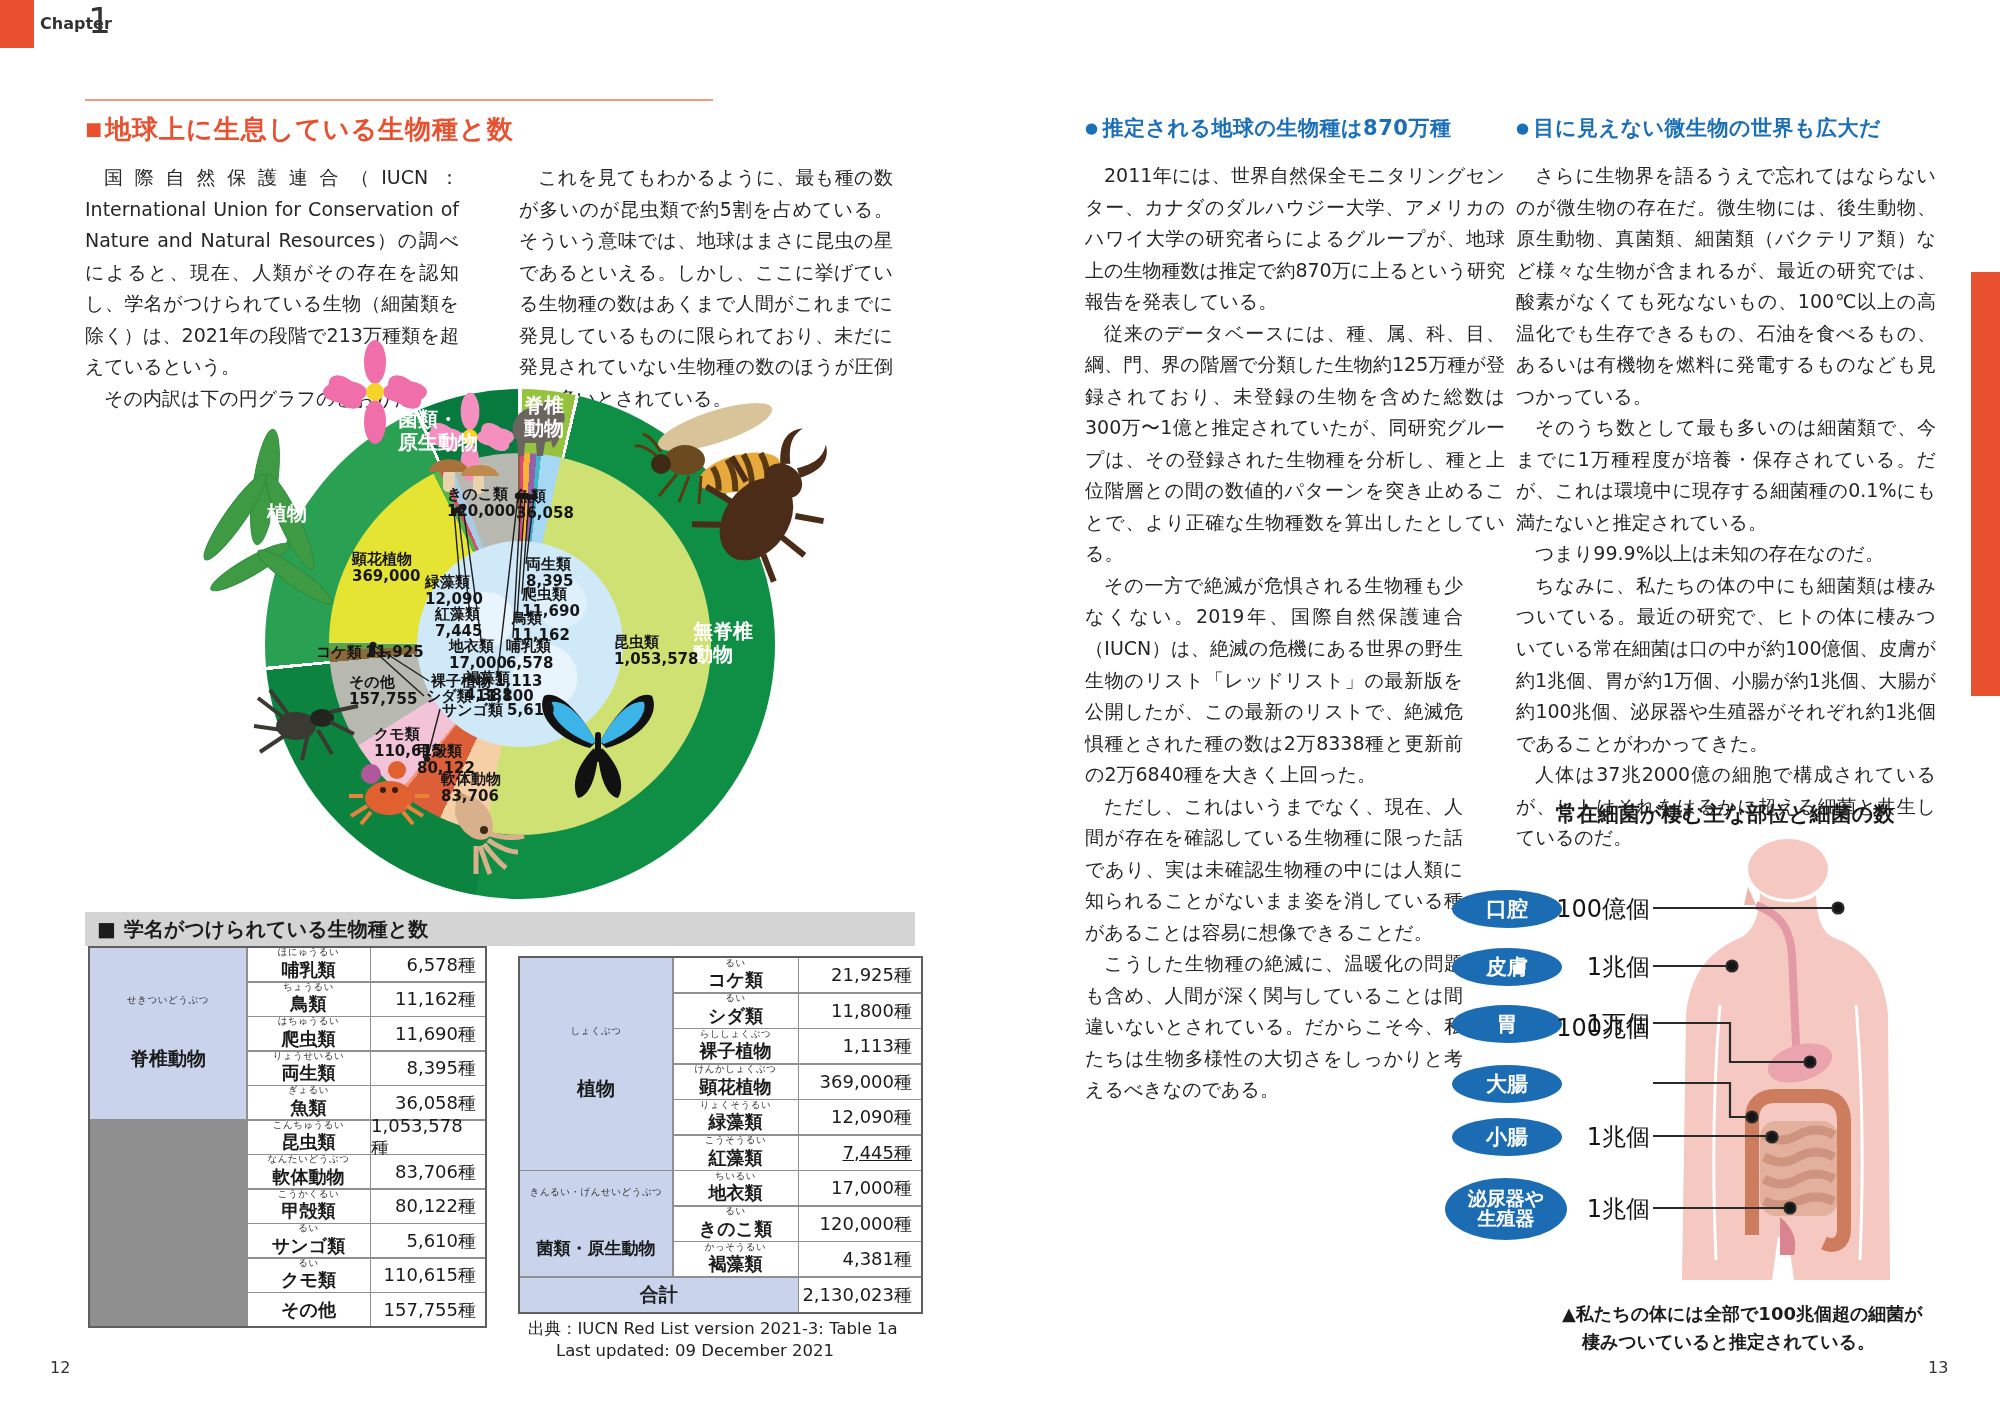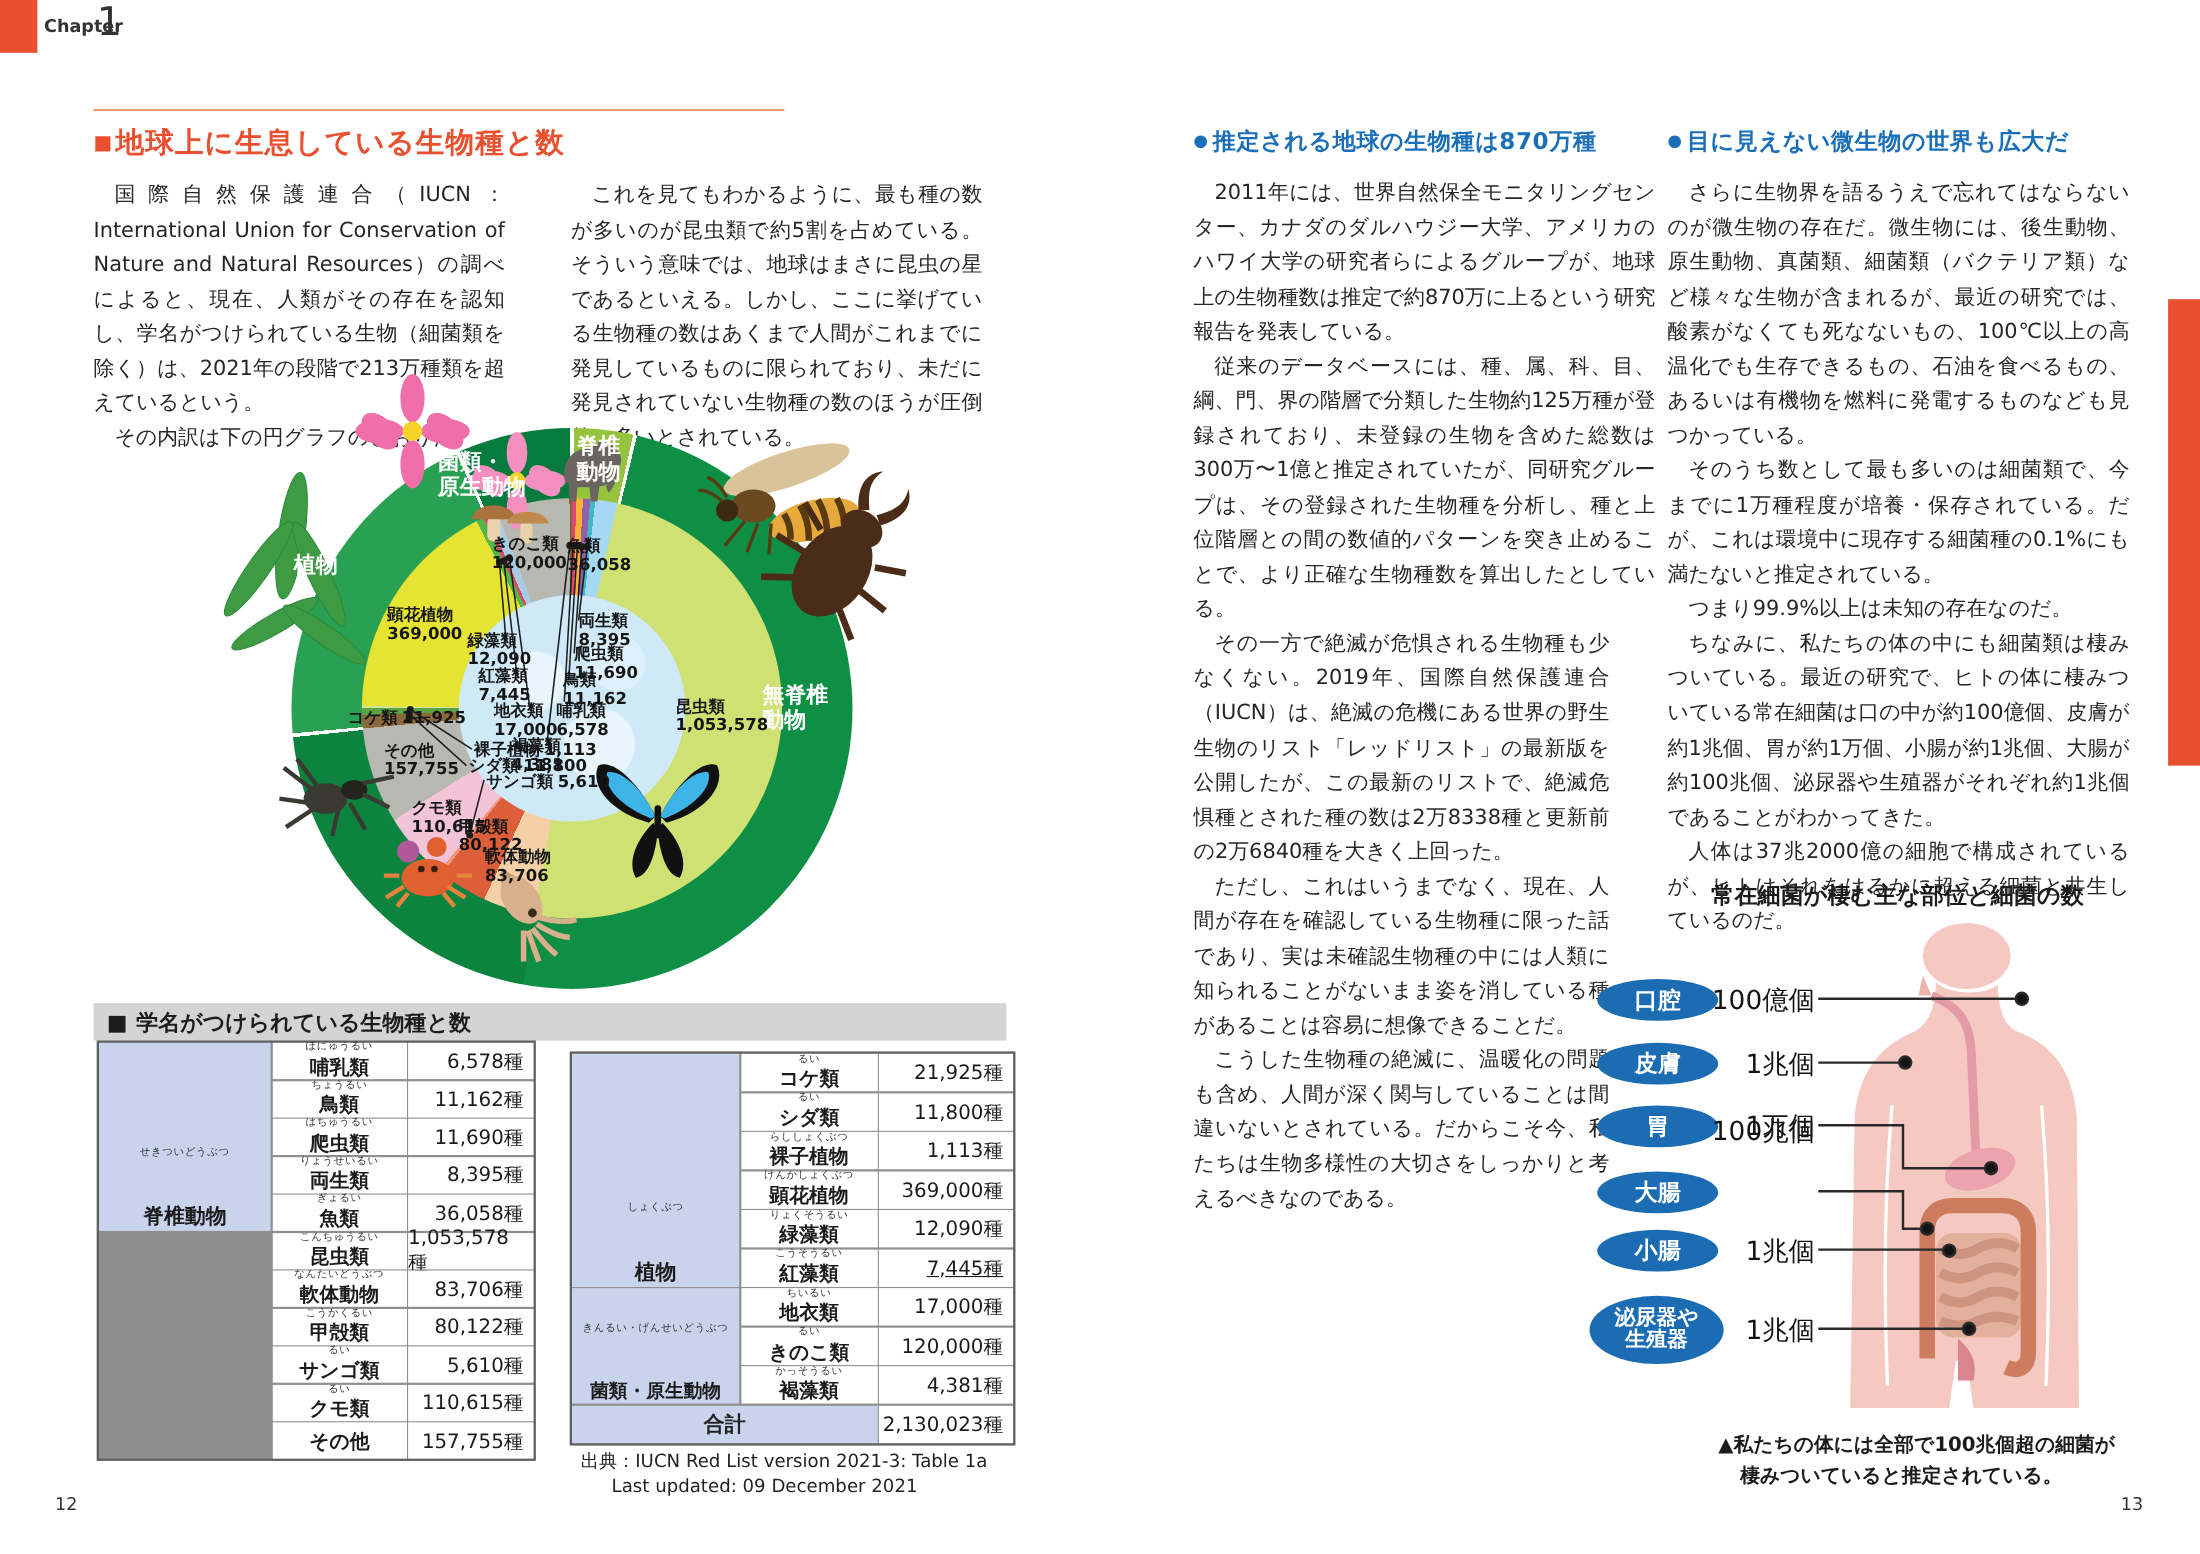--- a/index.html
+++ b/index.html
@@ -43,21 +43,21 @@
   .plab.inline span{display:inline;margin-right:4px;}
   .pgrp{position:absolute;font-size:20px;font-weight:bold;line-height:1.15;color:#ffffff;white-space:nowrap;}
   .pgrp span{display:block;}
   
   .tbar{left:85px;top:912px;width:830px;height:34px;background:#d4d4d4;display:flex;align-items:center;
         font-size:20px;font-weight:bold;color:#1c1c1c;padding-left:12px;box-sizing:border-box;}
   .tbar .mk{margin-right:8px;}
   .sgrid{position:absolute;display:grid;gap:1.5px;background:#8f8f8f;border:2px solid #5f5f5f;}
   .sgrid.lft{left:88px;top:946px;grid-template-columns:156px 122px 114px;grid-auto-rows:33px;}
   .sgrid.rgt{left:518px;top:956px;grid-template-columns:152px 124px 122px;grid-auto-rows:34px;}
-  .gc{grid-column:1;background:#c9d4ec;display:flex;flex-direction:column;align-items:center;justify-content:flex-end;font-weight:bold;font-size:19px;color:#1b1b1b;gap:40px;}
+  .gc{grid-column:1;background:#c9d4ec;display:flex;flex-direction:column;align-items:center;justify-content:center;font-weight:bold;font-size:19px;color:#1b1b1b;gap:40px;}
   .nc{grid-column:2;background:#fff;display:flex;flex-direction:column;align-items:center;justify-content:center;font-weight:bold;font-size:18px;color:#1b1b1b;}
   .vc{grid-column:3;background:#fff;display:flex;align-items:center;justify-content:flex-end;padding-right:9px;font-size:18px;color:#1b1b1b;}
   .rb{font-size:9.5px;font-weight:normal;line-height:1;margin-bottom:1px;letter-spacing:0.5px;color:#333;}
   .tsum{background:#c9d4ec;display:flex;align-items:center;justify-content:center;font-weight:bold;font-size:19px;grid-column:1/3;grid-row:10;}
   .src{position:absolute;font-size:16.5px;color:#222;}
   
   .dtitle{left:1515px;top:800px;width:420px;text-align:center;font-size:21px;font-weight:bold;color:#1c1c1c;}
   .ell{position:absolute;width:110px;height:38px;background:#1b6cb3;border-radius:50%;color:#fff;font-weight:bold;
        display:flex;flex-direction:column;align-items:center;justify-content:center;font-size:21px;line-height:1.05;text-align:center;}
   .ell span{display:block;}

